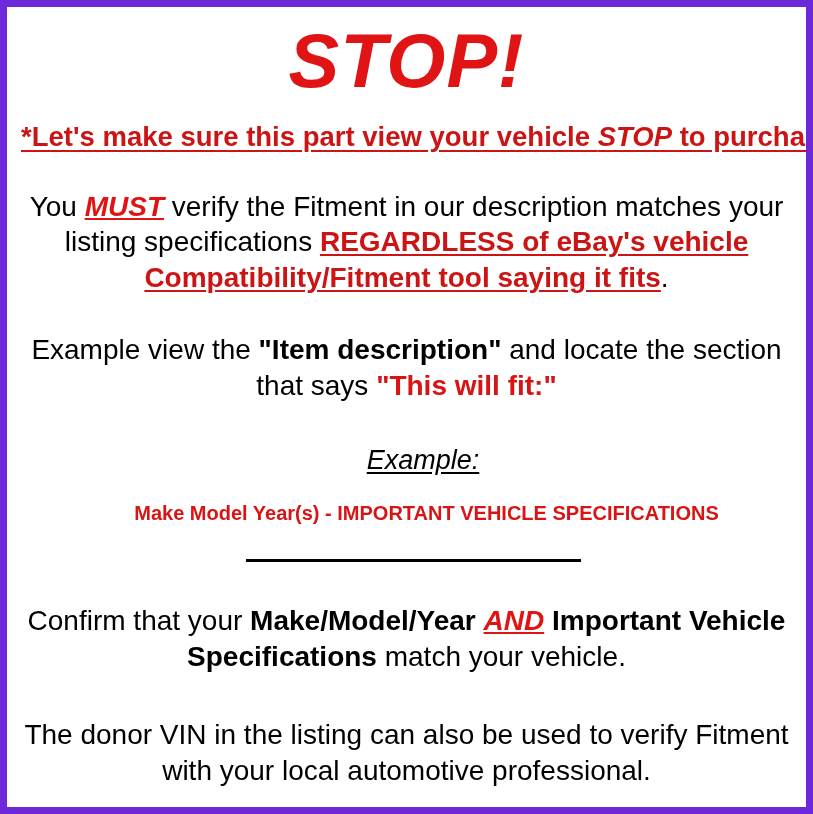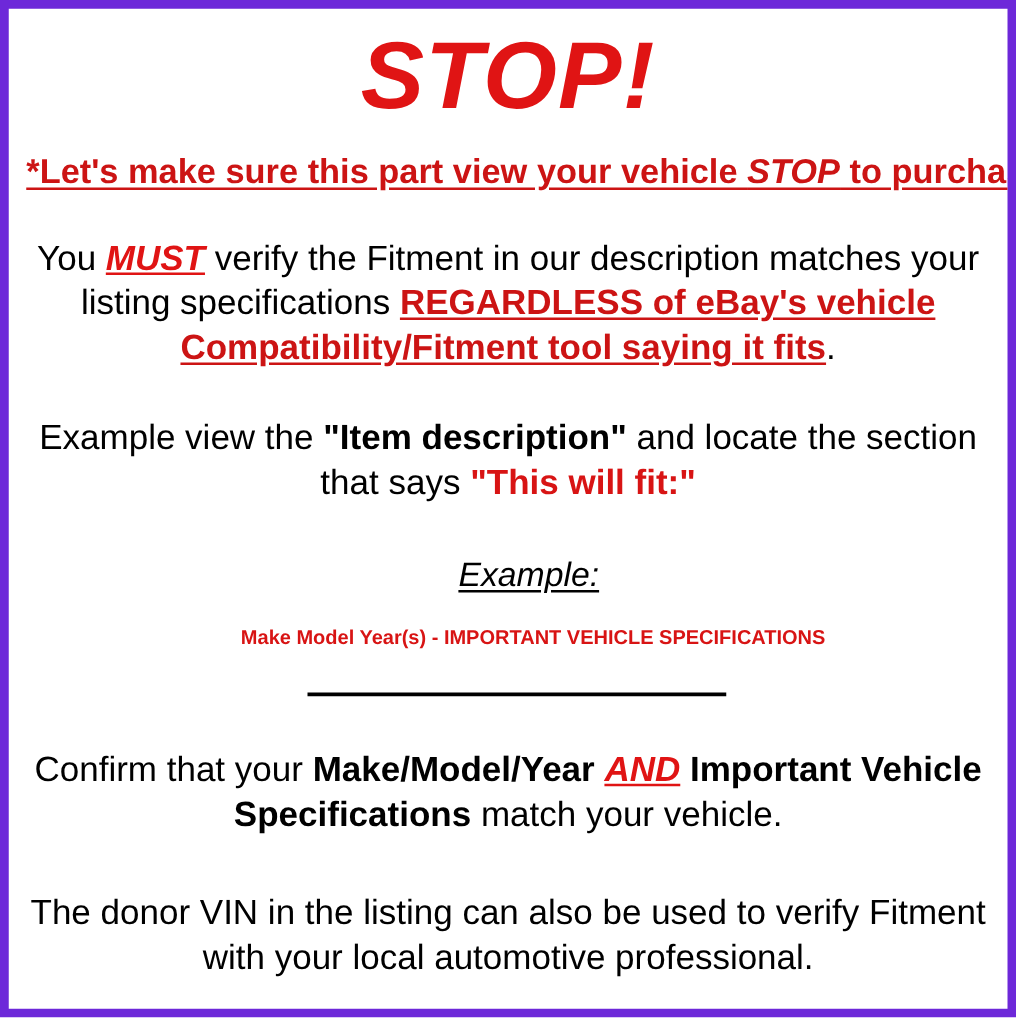--- a/index.html
+++ b/index.html
@@ -108,21 +108,21 @@
     font-weight: bold;
     font-size: 29px;
     line-height: 1.2;
   }
   .example-spec {
     margin: 0;
     padding-top: 25px;
     padding-left: 7px;
     color: #d81414;
     font-weight: bold;
-    font-size: 16px;
+    font-size: 20px;
     line-height: 1.2;
     white-space: nowrap;
   }
 
   
   .divider-wrap {
     padding-top: 26px;
     padding-left: 14px;
     text-align: center;
   }

